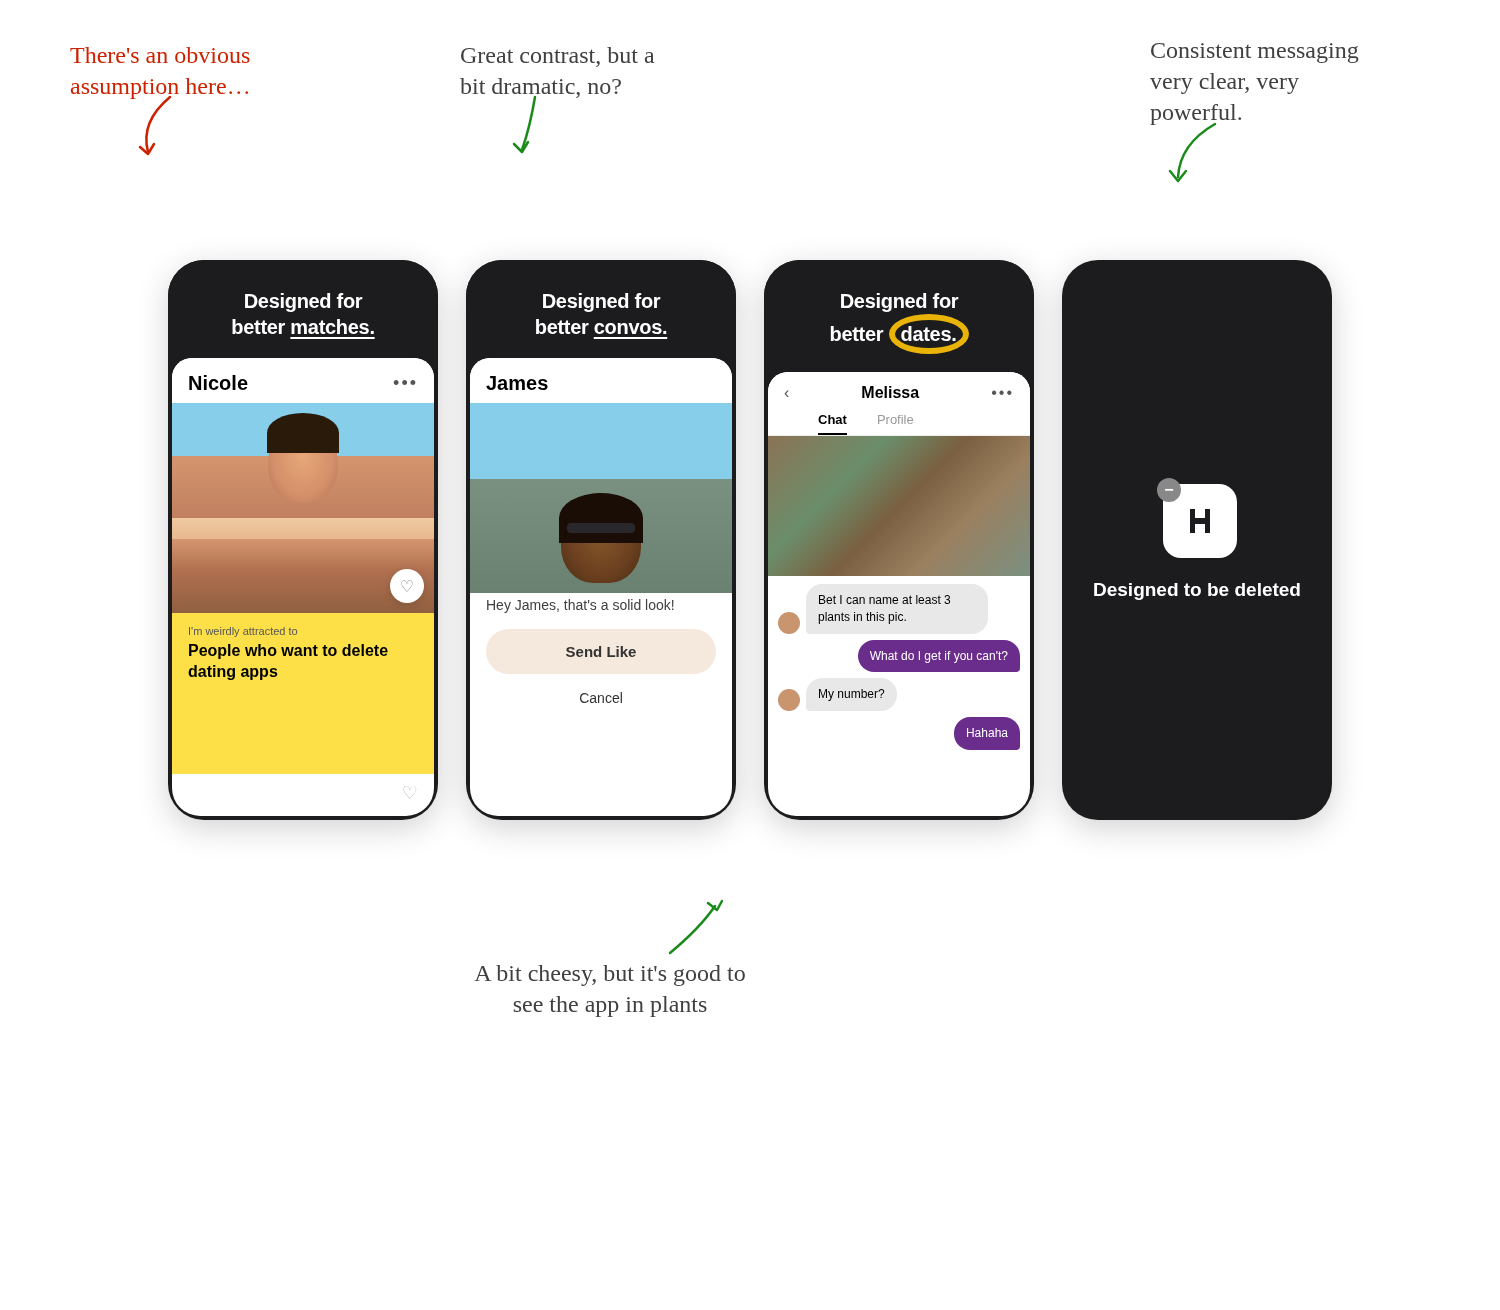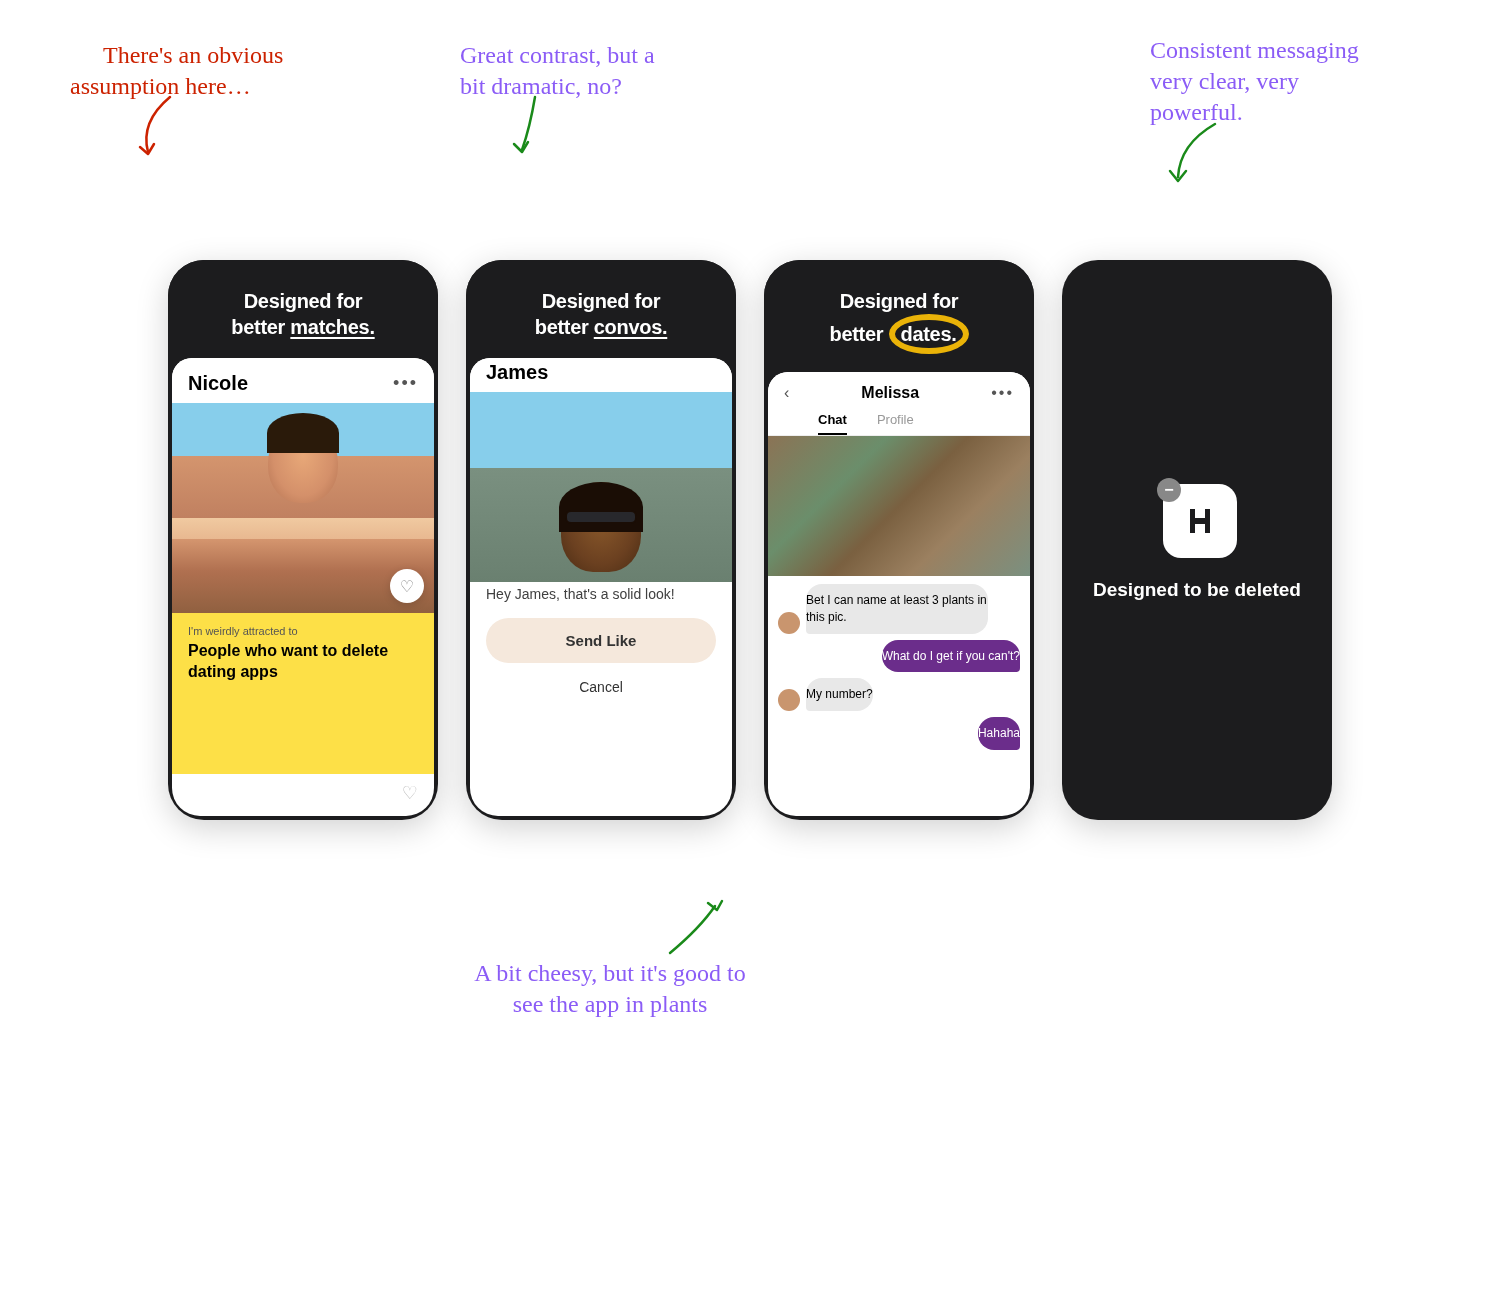--- a/index.html
+++ b/index.html
@@ -39,21 +39,21 @@
       font-size: 22px;
       line-height: 1.3;
       position: absolute;
     }
 
     .annotation-red {
       color: #cc2200;
     }
 
     .annotation-green {
-      color: #8b5cf6;
+      color: #404040;
     }
 
     
     .phones-row {
       display: flex;
       gap: 28px;
       justify-content: center;
       align-items: flex-start;
       width: 100%;
       margin-top: 10px;
@@ -179,21 +179,21 @@
     .heart-outline {
       color: #bbb;
       font-size: 18px;
     }
 
     
     .phone2-screen-header {
       display: flex;
       justify-content: space-between;
       align-items: flex-end;
-      padding: 3px 16px 8px;
+      padding: 14px 16px 8px;
       background: #fff;
     }
     .phone2-name {
       font-size: 20px;
       font-weight: 700;
       color: #000;
     }
     .phone2-photo {
       width: 100%;
       height: 190px;
@@ -287,21 +287,21 @@
       gap: 6px;
     }
     .chat-avatar {
       width: 22px;
       height: 22px;
       border-radius: 50%;
       background: #c9956e;
       flex-shrink: 0;
     }
     .chat-bubble {
-      padding: 8px 0;
+      padding: 8px 12px;
       border-radius: 16px;
       font-size: 12px;
       line-height: 1.4;
       max-width: 75%;
     }
     .bubble-received {
       background: #e8e8e8;
       color: #000;
       border-bottom-left-radius: 4px;
     }
@@ -405,21 +405,21 @@
     }
   </style>
 </head>
 <body>
 
 <div class="page-wrapper">
 
   <div class="annotations-top">
 
     <div class="annotation annotation-red annotation-container" style="left: 30px; top: 10px; width: 220px;">
-      <span style="font-size:24px; font-family:'Comic Sans MS',cursive; line-height:1.3;margin-left:33px;">There's an obvious assumption here…</span>
+      <span style="font-size:24px; font-family:'Comic Sans MS',cursive; line-height:1.3;">There's an obvious assumption here…</span>
       
       <svg style="position:absolute; bottom:-60px; left:60px;" width="60" height="70" viewBox="0 0 60 70">
         <path d="M 40 5 Q 10 30 18 60" stroke="#cc2200" stroke-width="2.5" fill="none" stroke-linecap="round"></path>
         <path d="M 10 55 L 18 62 L 24 52" stroke="#cc2200" stroke-width="2.5" fill="none" stroke-linecap="round" stroke-linejoin="round"></path>
       </svg>
     </div>
 
     <div class="annotation annotation-green annotation-container" style="left: 420px; top: 10px; width: 220px;">
       <span style="font-size:24px; font-family:'Comic Sans MS',cursive; line-height:1.3;">Great contrast, but a bit dramatic, no?</span>
       

